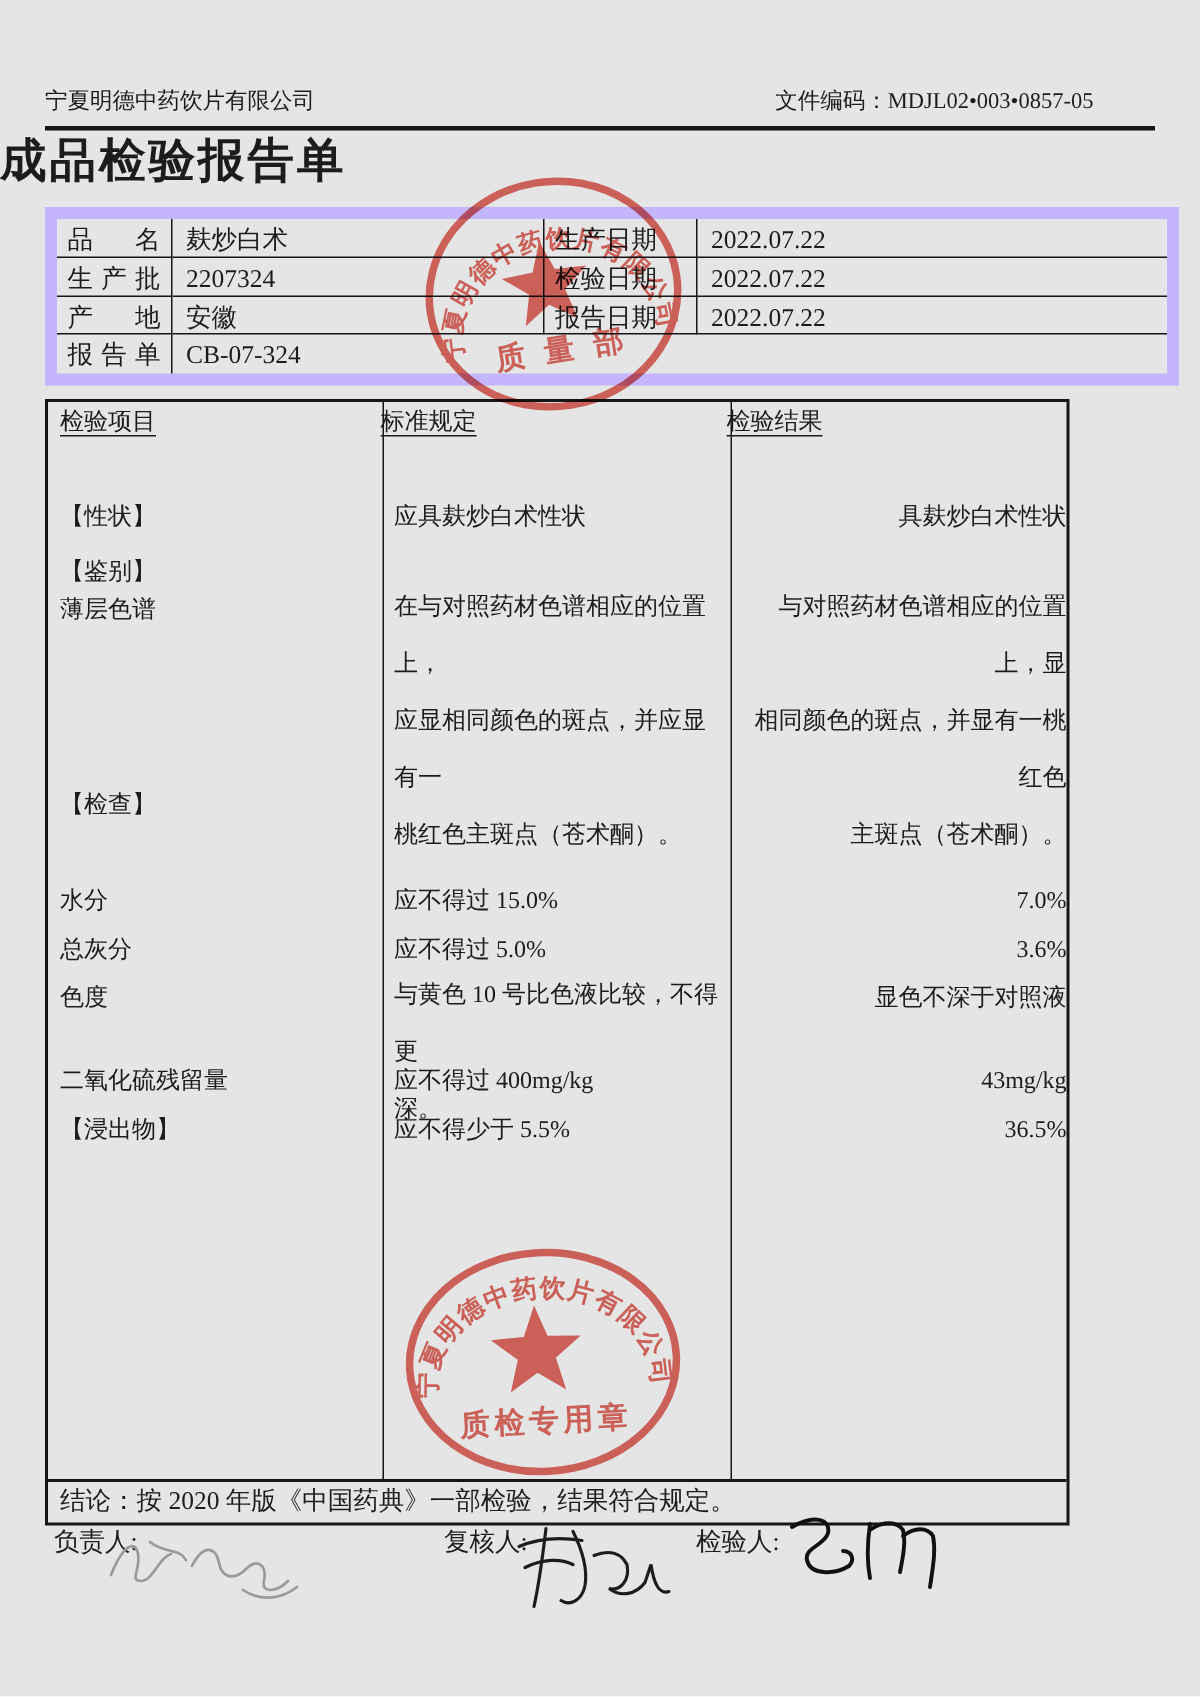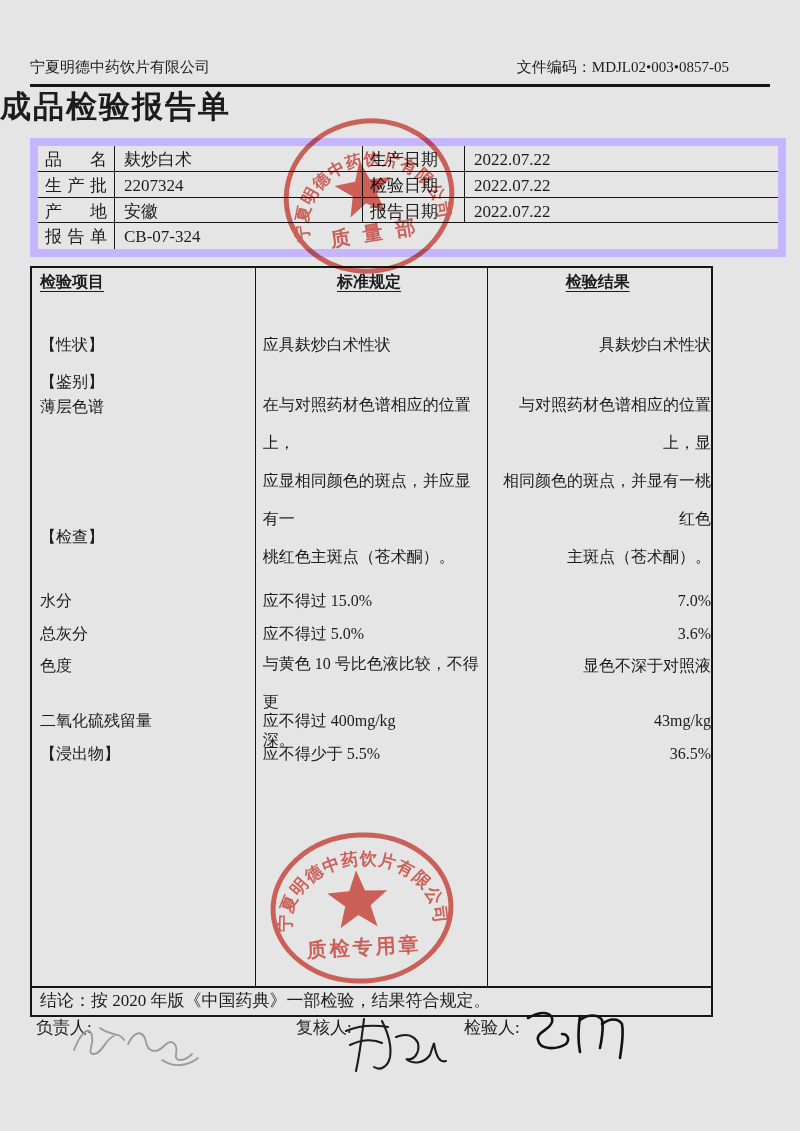--- a/index.html
+++ b/index.html
@@ -25,22 +25,22 @@
   .span3{grid-column:2 / 5;}
   
   .main{position:absolute;left:30px;top:266px;width:683px;border:2px solid #161616;box-sizing:border-box;font-size:16px;}
   .bigrow{position:relative;height:718px;border-bottom:2px solid #161616;}
   .vdiv{position:absolute;top:0;bottom:0;width:0;border-left:1.5px solid #161616;}
   .vd1{left:223px;} .vd2{left:455px;}
   .trow{position:absolute;left:0;right:0;display:flex;align-items:flex-start;}
   .c1{width:223px;box-sizing:border-box;padding-left:8px;line-height:20px;}
   .c2{width:232px;box-sizing:border-box;padding-left:9px;line-height:20px;}
   .c3{width:228px;box-sizing:border-box;padding-left:9px;line-height:20px;text-align:right;}
-  .hd .c2,.hd .c3{text-align:center;padding-left:0;}
-  .u{text-decoration:underline;text-underline-offset:4px;font-weight:bold;}
+  .hd .c2,.hd .c3{text-align:left;padding-left:0;}
+  .u{text-decoration:underline;text-underline-offset:4px;}
   .ml{line-height:38px !important;margin-top:-11px;white-space:pre-line;}
   .concl{height:27px;line-height:26px;padding-left:8px;font-size:17px;}
   
   .sig-label{position:absolute;font-size:17px;top:1016px;}
   .sl1{left:36px;} .sl2{left:296px;} .sl3{left:464px;}
   .sigsvg{position:absolute;}
   
   .stamp{position:absolute;mix-blend-mode:multiply;opacity:.88;}
   .stamp-top{left:281px;top:116px;transform:rotate(-9deg);}
   .stamp-bottom{left:268px;top:830px;transform:rotate(-3deg);}

